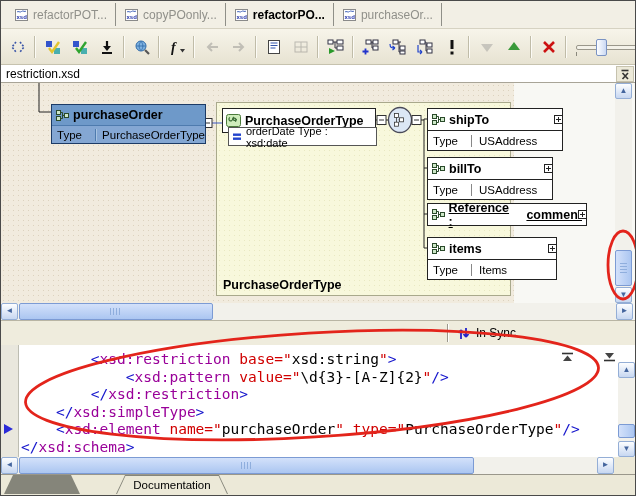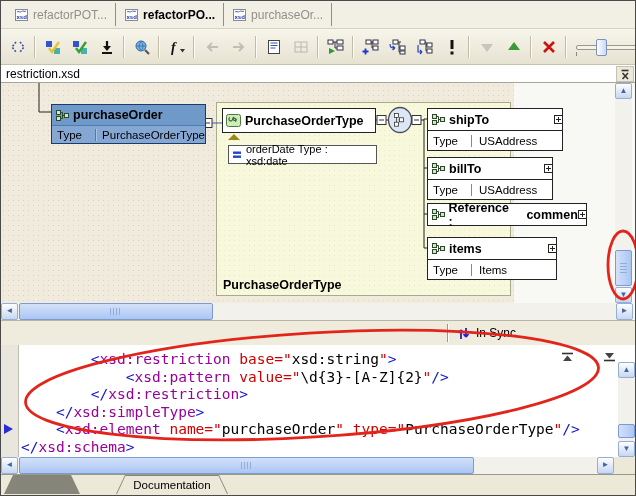--- a/index.html
+++ b/index.html
@@ -45,21 +45,21 @@
 
   .wnode { background:#fff; border:1px solid #222; }
   .wnode .head { height:21px; display:flex; align-items:center; gap:4px; padding:0 4px; font-weight:bold; position:relative; }
   .wnode .row { height:19px; border-top:1px solid #222; display:flex; align-items:center; font-size:11.5px; }
   .wnode .row .cell-l { width:38px; padding-left:5px; }
   .wnode .row .cell-v { border-left:1px solid #888; padding-left:7px; flex:1; }
   .plus-handle { position:absolute; right:-1px; top:6px; }
 
   .ctype-box { left:221px; top:25px; width:154px; height:25px; border:1px solid #222; background:#fff; display:flex; align-items:center; gap:4px; padding:0 3px; font-weight:bold; font-size:12.5px; z-index:3; position:absolute; box-sizing:border-box; }
   .ct-tri { position:absolute; left:227px; top:51px; width:0; height:0; z-index:3; border-left:6px solid transparent; border-right:6px solid transparent; border-bottom:6px solid #97891D; }
-  .attr-box { position:absolute; left:227px; top:62px; width:149px; height:19px; z-index:3; background:#fff; border:1px solid #555; box-sizing:border-box; display:flex; align-items:center; gap:4px; padding:0 4px; font-size:11px; }
+  .attr-box { position:absolute; left:227px; top:44px; width:149px; height:19px; z-index:3; background:#fff; border:1px solid #555; box-sizing:border-box; display:flex; align-items:center; gap:4px; padding:0 4px; font-size:11px; }
 
   
   .sbv { position:absolute; width:17px; z-index:6; background:#F2F1EB; }
   .sbh { position:absolute; height:17px; z-index:6; background:#F2F1EB; }
   .sb-btn { position:absolute; width:17px; height:16px; box-sizing:border-box; background:linear-gradient(#FDFEFF,#C7D7F1); border:1px solid #94AED6; border-radius:2px; color:#44659E; font-size:8px; line-height:14px; text-align:center; }
   .sb-thumb { position:absolute; box-sizing:border-box; background:linear-gradient(90deg,#D3E1FA,#ABC6F1); border:1px solid #7C9BD4; border-radius:2px; }
   .sbh .sb-thumb { background:linear-gradient(#D3E1FA,#ABC6F1); }
   .grip-v { position:absolute; left:4px; right:4px; top:50%; margin-top:-5px; height:10px; background:repeating-linear-gradient(180deg,#8FAEDD 0 1px,rgba(0,0,0,0) 1px 3px); }
   .grip-h { position:absolute; top:4px; bottom:4px; left:50%; margin-left:-6px; width:12px; background:repeating-linear-gradient(90deg,#8FAEDD 0 1px,rgba(0,0,0,0) 1px 3px); }
 
@@ -92,20 +92,28 @@
 <div class="window">
 
   <div class="doc-tabbar" id="doc-tabbar">
       <div class="doc-tab">
   <svg width="15" height="14" viewBox="0 0 15 14">
     <rect x="1.5" y="1.5" width="12" height="11" fill="#fff" stroke="#8a8a8a"></rect>
     <path d="M3,4 C4,2.5 6,5 7.5,3.5 C9,2 11,4.5 12,3" stroke="#4466BB" fill="none" stroke-width="1"></path>
     <text x="2.5" y="11" font-size="6" font-weight="bold" fill="#2233AA" font-family="Liberation Sans,sans-serif">xsd</text>
   </svg>
 <span>refactorPOT...</span>
+      </div>
+      <div class="doc-tab">
+  <svg width="15" height="14" viewBox="0 0 15 14">
+    <rect x="1.5" y="1.5" width="12" height="11" fill="#fff" stroke="#8a8a8a"></rect>
+    <path d="M3,4 C4,2.5 6,5 7.5,3.5 C9,2 11,4.5 12,3" stroke="#4466BB" fill="none" stroke-width="1"></path>
+    <text x="2.5" y="11" font-size="6" font-weight="bold" fill="#2233AA" font-family="Liberation Sans,sans-serif">xsd</text>
+  </svg>
+<span>copyPOonly...</span>
       </div>
       <div class="doc-tab active">
   <svg width="15" height="14" viewBox="0 0 15 14">
     <rect x="1.5" y="1.5" width="12" height="11" fill="#fff" stroke="#8a8a8a"></rect>
     <path d="M3,4 C4,2.5 6,5 7.5,3.5 C9,2 11,4.5 12,3" stroke="#4466BB" fill="none" stroke-width="1"></path>
     <text x="2.5" y="11" font-size="6" font-weight="bold" fill="#2233AA" font-family="Liberation Sans,sans-serif">xsd</text>
   </svg>
 <span>refactorPO...</span>
       </div>
       <div class="doc-tab">
@@ -358,21 +366,21 @@
             <rect x="0.5" y="0.5" width="8" height="8" fill="#fff" stroke="#222"></rect>
             <path d="M2,4.5 H7 M4.5,2 V7" stroke="#222"></path>
           </svg>
       </div>
       <div class="row">
         <span class="cell-l">Type</span>
         <span class="cell-v">USAddress</span>
       </div>
     </div>
 
-    <div class="node wnode" style="left:426px; top:120px; width:160px;">
+    <div class="node wnode" style="left:426px; top:120px; width:160px;text-decoration:underline;">
       <div class="head">
         <svg width="13" height="11">
             <rect x="0.5" y="0.5" width="4" height="4" fill="#CDE8C8" stroke="#2A4A2A"></rect>
             <rect x="0.5" y="6.5" width="4" height="4" fill="#CDE8C8" stroke="#2A4A2A"></rect>
             <rect x="8.5" y="3.5" width="4" height="4" fill="#CDE8C8" stroke="#2A4A2A"></rect>
             <path d="M4.5,2.5 H6.5 V8.5 H4.5 M6.5,5.5 H8.5" stroke="#2A4A2A" fill="none"></path>
           </svg>
         <span>Reference :</span>
         <span style="margin-left:8px;">comment</span>
         <svg class="plus-handle" width="9" height="9">

